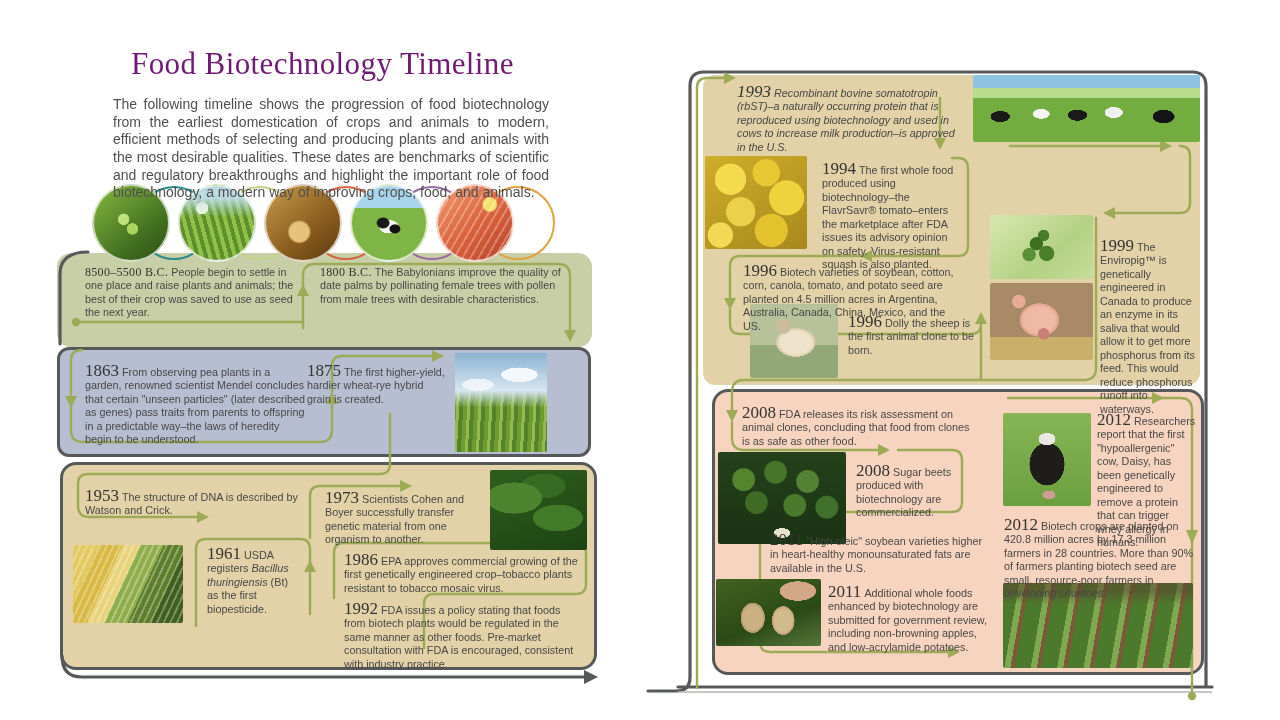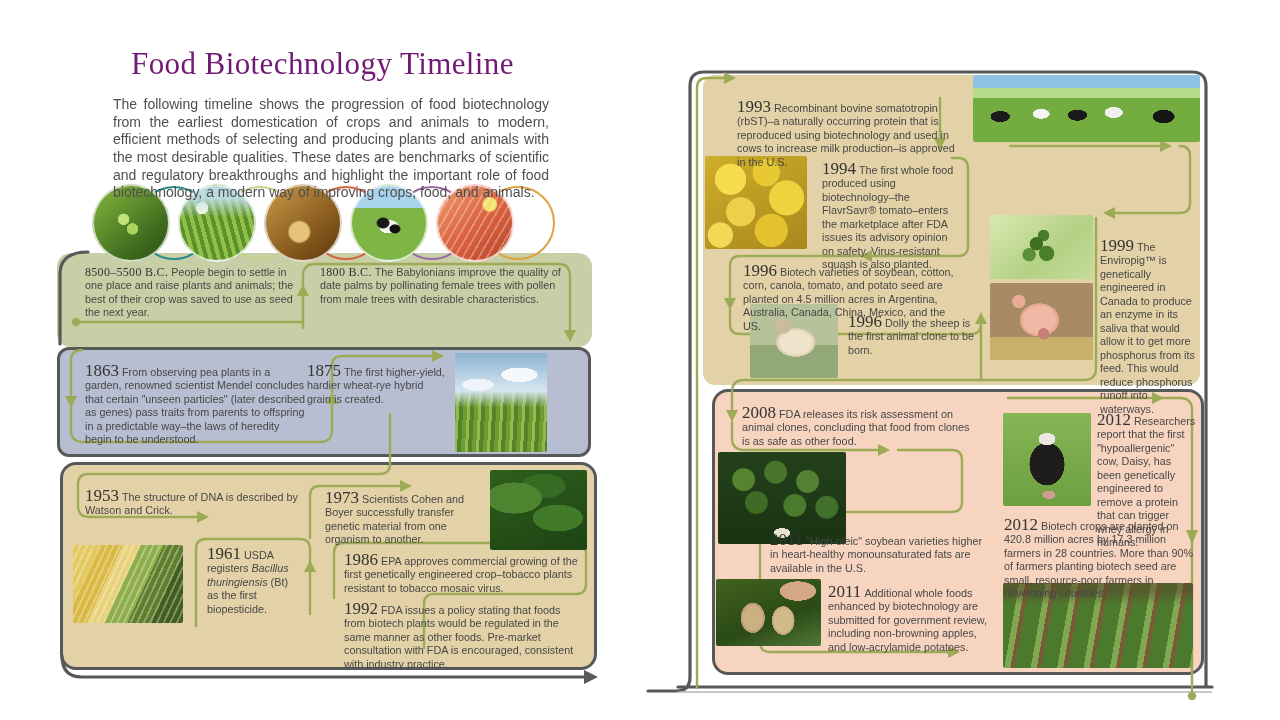--- a/index.html
+++ b/index.html
@@ -232,33 +232,35 @@
     <span class="yr">1953</span><span>The structure of DNA is described by Watson and Crick.</span></p>
   <p class="ev" style="left:207px;top:545px;width:92px;">
     <span class="yr">1961</span><span><span>USDA registers </span><span class="i">Bacillus thuringiensis</span><span> (Bt) as the first biopesticide.</span></span></p>
   <p class="ev" style="left:325px;top:489px;width:158px;">
     <span class="yr">1973</span><span>Scientists Cohen and Boyer successfully transfer genetic material from one organism to another.</span></p>
   <p class="ev" style="left:344px;top:551px;width:238px;">
     <span class="yr">1986</span><span>EPA approves commercial growing of the first genetically engineered crop–tobacco plants resistant to tobacco mosaic virus.</span></p>
   <p class="ev" style="left:344px;top:600px;width:240px;">
     <span class="yr">1992</span><span>FDA issues a policy stating that foods from biotech plants would be regulated in the same manner as other foods. Pre-market consultation with FDA is encouraged, consistent with industry practice.</span></p>
 
-  <p class="ev" style="left:737px;top:98px;width:226px;">
+  <p class="ev" style="left:737px;top:83px;width:226px;font-style:italic;">
     <span class="yr">1993</span><span>Recombinant bovine somatotropin (rbST)–a naturally occurring protein that is reproduced using biotechnology and used in cows to increase milk production–is approved in the U.S.</span></p>
   <p class="ev" style="left:822px;top:160px;width:140px;">
     <span class="yr">1994</span><span>The first whole food produced using biotechnology–the FlavrSavr® tomato–enters the marketplace after FDA issues its advisory opinion on safety. Virus-resistant squash is also planted.</span></p>
   <p class="ev" style="left:743px;top:262px;width:222px;">
     <span class="yr">1996</span><span>Biotech varieties of soybean, cotton, corn, canola, tomato, and potato seed are planted on 4.5 million acres in Argentina, Australia, Canada, China, Mexico, and the US.</span></p>
   <p class="ev" style="left:848px;top:313px;width:140px;">
     <span class="yr">1996</span><span>Dolly the sheep is the first animal clone to be born.</span></p>
   <p class="ev" style="left:1100px;top:237px;width:98px;">
     <span class="yr">1999</span><span>The Enviropig™ is genetically engineered in Canada to produce an enzyme in its saliva that would allow it to get more phosphorus from its feed. This would reduce phosphorus runoff into waterways.</span></p>
 
   <p class="ev" style="left:742px;top:404px;width:232px;">
     <span class="yr">2008</span><span>FDA releases its risk assessment on animal clones, concluding that food from clones is as safe as other food.</span></p>
+  <p class="ev" style="left:856px;top:462px;width:136px;">
+    <span class="yr">2008</span><span>Sugar beets produced with biotechnology are commercialized.</span></p>
   <p class="ev" style="left:770px;top:531px;width:222px;">
     <span class="yr">2011</span><span>"High-oleic" soybean varieties higher in heart-healthy monounsaturated fats are available in the U.S.</span></p>
   <p class="ev" style="left:828px;top:583px;width:166px;">
     <span class="yr">2011</span><span>Additional whole foods enhanced by biotechnology are submitted for government review, including non-browning apples, and low-acrylamide potatoes.</span></p>
   <p class="ev" style="left:1097px;top:411px;width:100px;">
     <span class="yr">2012</span><span>Researchers report that the first "hypoallergenic" cow, Daisy, has been genetically engineered to remove a protein that can trigger whey allergy in humans.</span></p>
   <p class="ev" style="left:1004px;top:516px;width:192px;">
     <span class="yr">2012</span><span>Biotech crops are planted on 420.8 million acres by 17.3 million farmers in 28 countries. More than 90% of farmers planting biotech seed are small, resource-poor farmers in developing countries.</span></p>
 
 </div>

